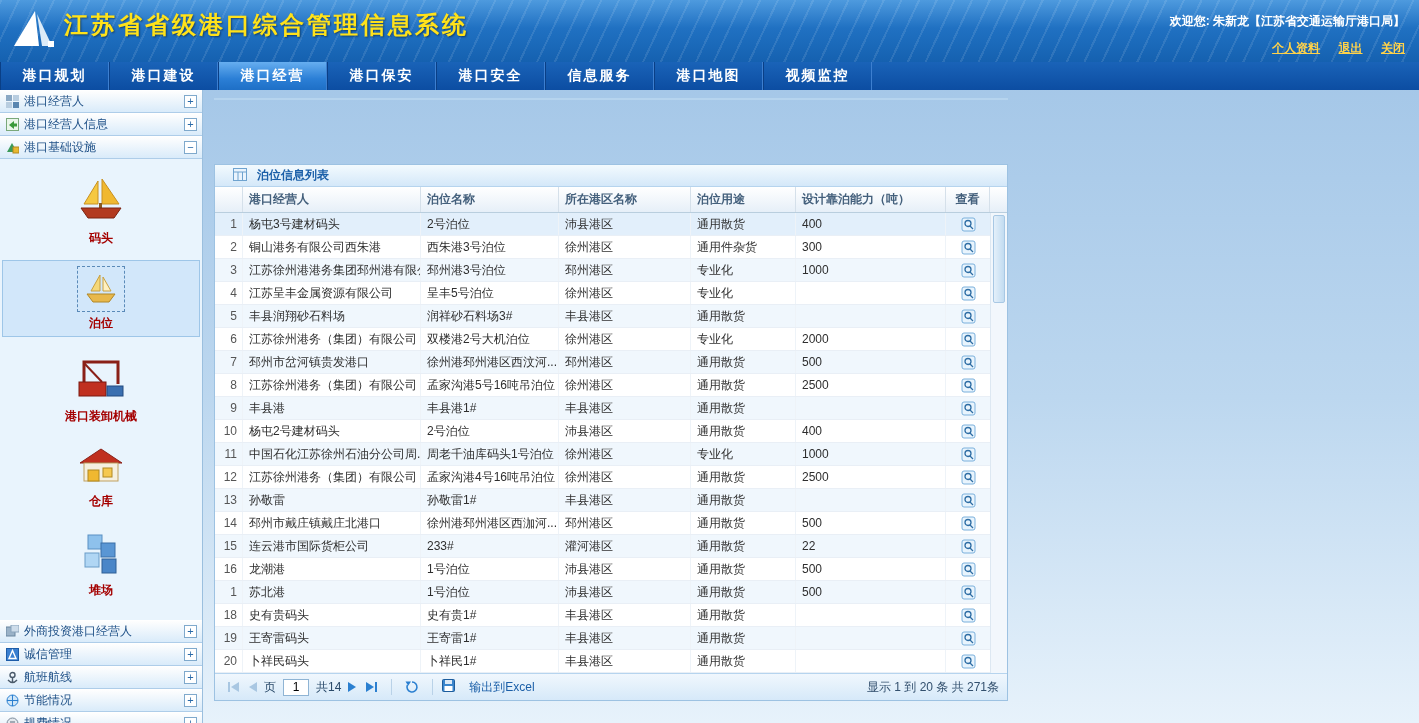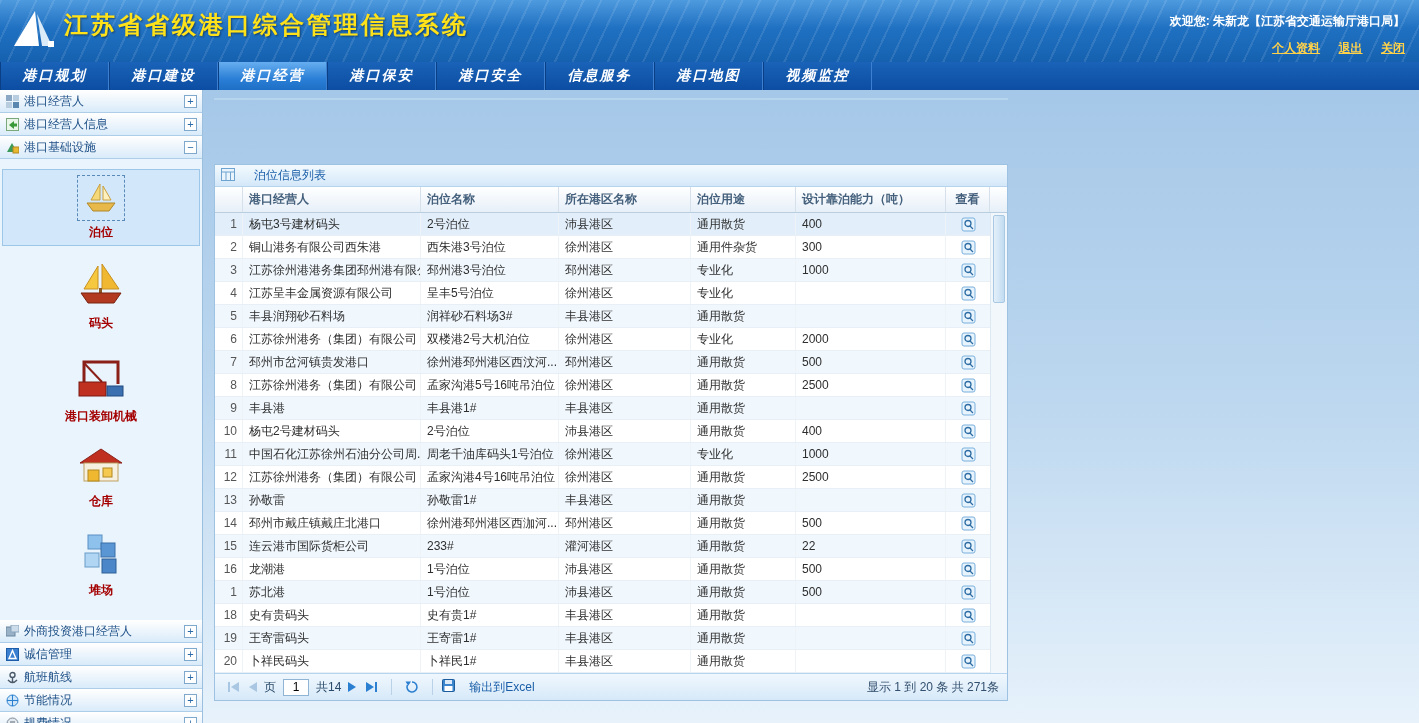--- a/index.html
+++ b/index.html
@@ -19,21 +19,21 @@
   .user-links { position:absolute; right:14px; top:38px; }
   .user-links span { color:#ffd24a; font-size:12px; font-weight:bold; margin-left:14px;
     text-decoration:underline; cursor:pointer; }
 
   
   .mainnav { position:absolute; left:0; top:62px; width:100%; height:28px;
     background:linear-gradient(180deg,#1a63b8,#0c4da2); }
   .mainnav ul { display:flex; height:100%; list-style:none; }
   .mainnav li { width:109px; display:flex; align-items:center; justify-content:center;
     color:#fff; font-size:14px; font-weight:bold; letter-spacing:2px;
-    border-right:1px solid #3d7fd0; border-left:1px solid #0a3f86; cursor:pointer;font-style:italic; }
+    border-right:1px solid #3d7fd0; border-left:1px solid #0a3f86; cursor:pointer; }
   .mainnav li.active { background:linear-gradient(180deg,#66aef0,#2b7fd6 60%,#1e6fc6); }
 
   
   .sidebar { position:absolute; left:0; top:90px; width:203px; height:633px;
     background:#d7e9f9; border-right:1px solid #9bbfde; }
   .side-group { height:23px; display:flex; align-items:center; padding:0 5px; gap:5px;
     background:linear-gradient(180deg,#fefefe,#d9ebfa); border-bottom:1px solid #aecde9;
     border-top:1px solid #ffffff; font-size:12px; color:#1d4f86; cursor:pointer; }
   .side-group .glabel { flex:1; white-space:nowrap; overflow:hidden; }
   .toggle-box { width:13px; height:13px; border:1px solid #7fa9cc; background:#fff;
@@ -71,22 +71,22 @@
   .btn { width:68px; height:21px; margin-left:13px; border:1px solid #1460a8; border-radius:2px;
     background:linear-gradient(180deg,#7cc4f0,#2e8ad6 50%,#1a78c8); color:#fff; font-size:13px;
     font-weight:bold; display:flex; align-items:center; justify-content:center; cursor:pointer;
     text-shadow:0 1px 1px rgba(0,0,0,0.3); }
   .btn.first { margin-left:11px; }
 
   
   .gridbox { position:absolute; left:10px; top:74px; width:794px;
     border:1px solid #9dc2e2; background:#fff; }
   .grid-title { height:22px; background:linear-gradient(180deg,#f3fafe,#d4e8f9);
-    border-bottom:1px solid #b6d4ee; display:flex; align-items:center; gap:19px;
-    padding-left:6px; font-size:12px; font-weight:normal; color:#1b5fa8; }
+    border-bottom:1px solid #b6d4ee; display:flex; align-items:center; gap:10px;
+    padding-left:18px; font-size:12px; font-weight:bold; color:#1b5fa8; }
   .grid-header { display:flex; height:26px; background:linear-gradient(180deg,#ffffff,#e6eff8);
     border-bottom:1px solid #b9cede; }
   .th { display:flex; align-items:center; padding-left:6px; font-size:12px; color:#44607c;
     font-weight:bold; border-right:1px solid #d5e0ea; overflow:hidden; white-space:nowrap; }
   .w-num { width:28px; padding-left:0; justify-content:center; }
   .w0 { width:178px; } .w1 { width:138px; } .w2 { width:132px; }
   .w3 { width:105px; } .w4 { width:150px; }
   .w5 { width:44px; padding-left:0; justify-content:center; }
   .w-sb { width:17px; border-right:none; }
   .grid-scroll { display:flex; }
@@ -203,41 +203,41 @@
             <polygon points="1,11 6,2 11,11" fill="#3a9a5a"></polygon>
             <rect x="7" y="6" width="6" height="6" fill="#e8b830" stroke="#b08820"></rect>
           </svg>
       </span>
       <span class="glabel">港口基础设施</span>
       <span class="toggle-box">−</span>
     </div>
 
     <div class="facility-panel">
 
-      <div class="fac-item selected">
-        <span class="icon-wrap">
-          <svg width="42" height="40" viewBox="0 0 42 40">
-            <polygon points="20,6 20,22 11,22" fill="#f5d878" stroke="#c8a040"></polygon>
-            <polygon points="23,8 23,22 31,22" fill="#fff0c0" stroke="#c8a040"></polygon>
-            <path d="M7,25 L35,25 L29,33 L13,33 Z" fill="#e8b84b" stroke="#b08828"></path>
-          </svg>
-        </span>
-        <span class="fac-label">泊位</span>
-      </div>
-
       <div class="fac-item">
         <span class="icon-wrap">
           <svg width="48" height="46" viewBox="0 0 48 46">
             <polygon points="21,3 21,26 7,26" fill="#f5c840" stroke="#c89020"></polygon>
             <polygon points="25,1 25,26 42,26" fill="#f0b830" stroke="#c89020"></polygon>
             <rect x="22" y="25" width="3" height="6" fill="#8a5a20"></rect>
             <path d="M4,30 L44,30 L37,40 L11,40 Z" fill="#b23a20" stroke="#7a2210"></path>
           </svg>
         </span>
         <span class="fac-label">码头</span>
+      </div>
+
+      <div class="fac-item selected">
+        <span class="icon-wrap">
+          <svg width="42" height="40" viewBox="0 0 42 40">
+            <polygon points="20,6 20,22 11,22" fill="#f5d878" stroke="#c8a040"></polygon>
+            <polygon points="23,8 23,22 31,22" fill="#fff0c0" stroke="#c8a040"></polygon>
+            <path d="M7,25 L35,25 L29,33 L13,33 Z" fill="#e8b84b" stroke="#b08828"></path>
+          </svg>
+        </span>
+        <span class="fac-label">泊位</span>
       </div>
 
       <div class="fac-item">
         <span class="icon-wrap">
           <svg width="54" height="48" viewBox="0 0 54 48">
             <path d="M10,30 L10,8 L44,8 L44,30" stroke="#8a2018" fill="none" stroke-width="3"></path>
             <line x1="10" y1="9" x2="28" y2="28" stroke="#8a2018" stroke-width="2"></line>
             <rect x="5" y="28" width="27" height="14" fill="#c03020" stroke="#7a1810"></rect>
             <rect x="33" y="32" width="16" height="10" fill="#3a6fb0" stroke="#224a80"></rect>
           </svg>

